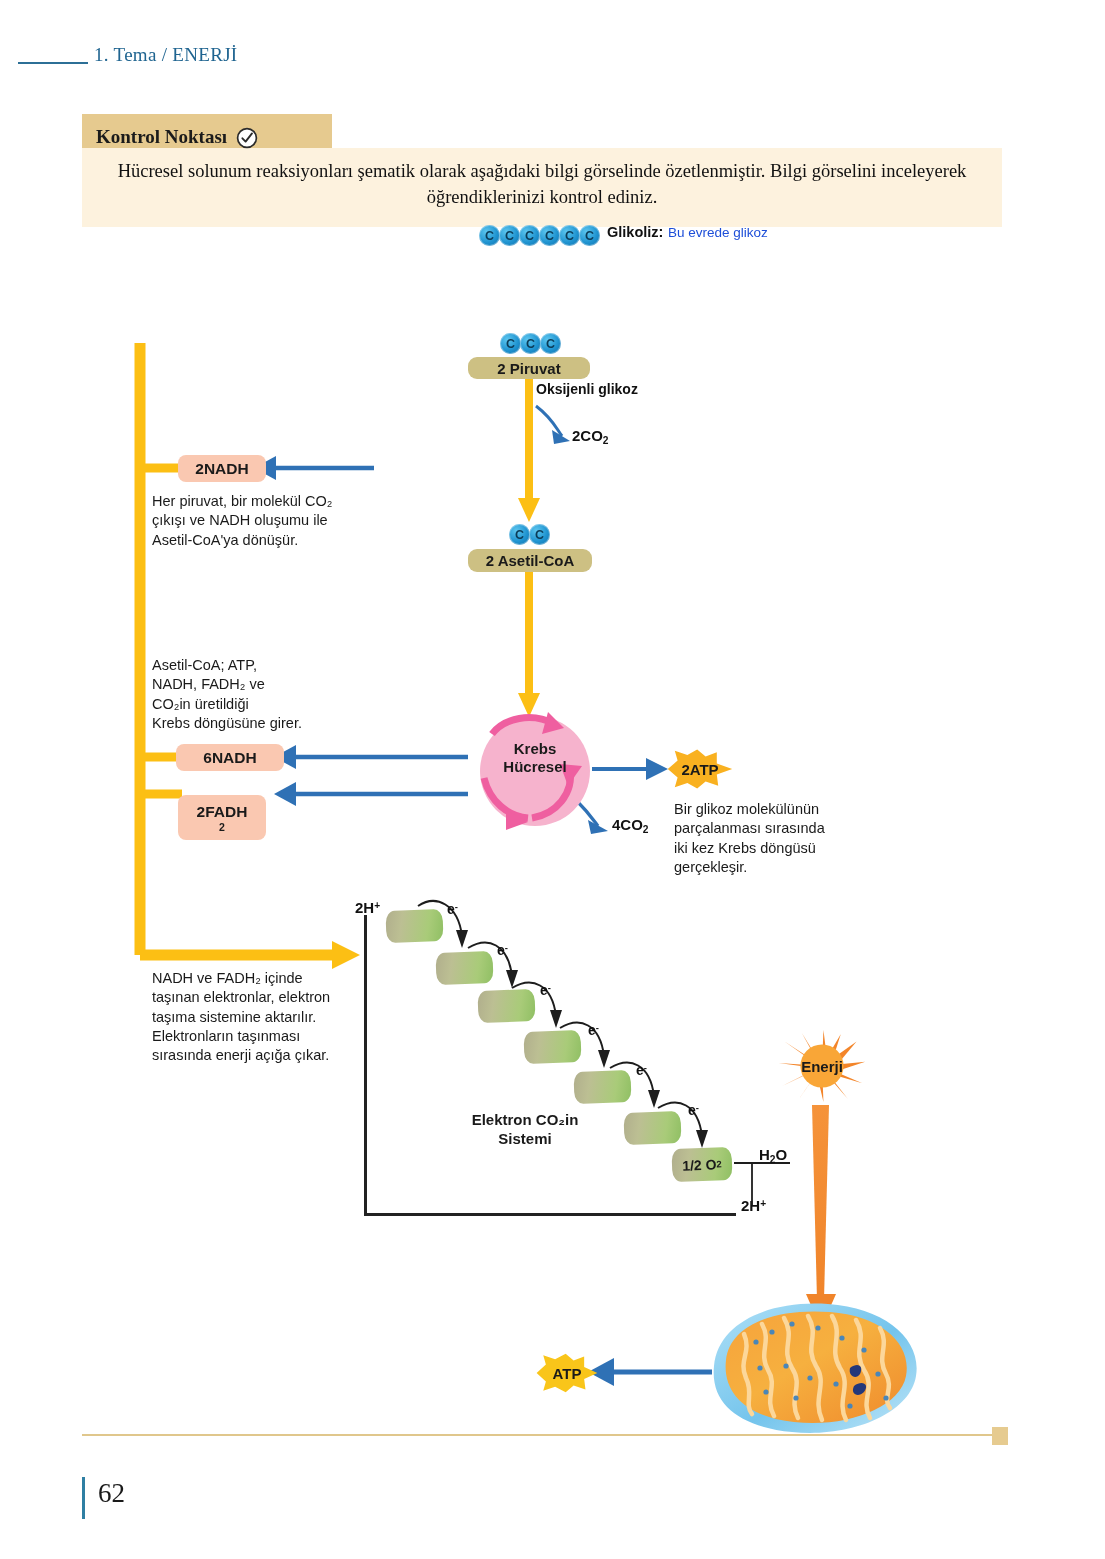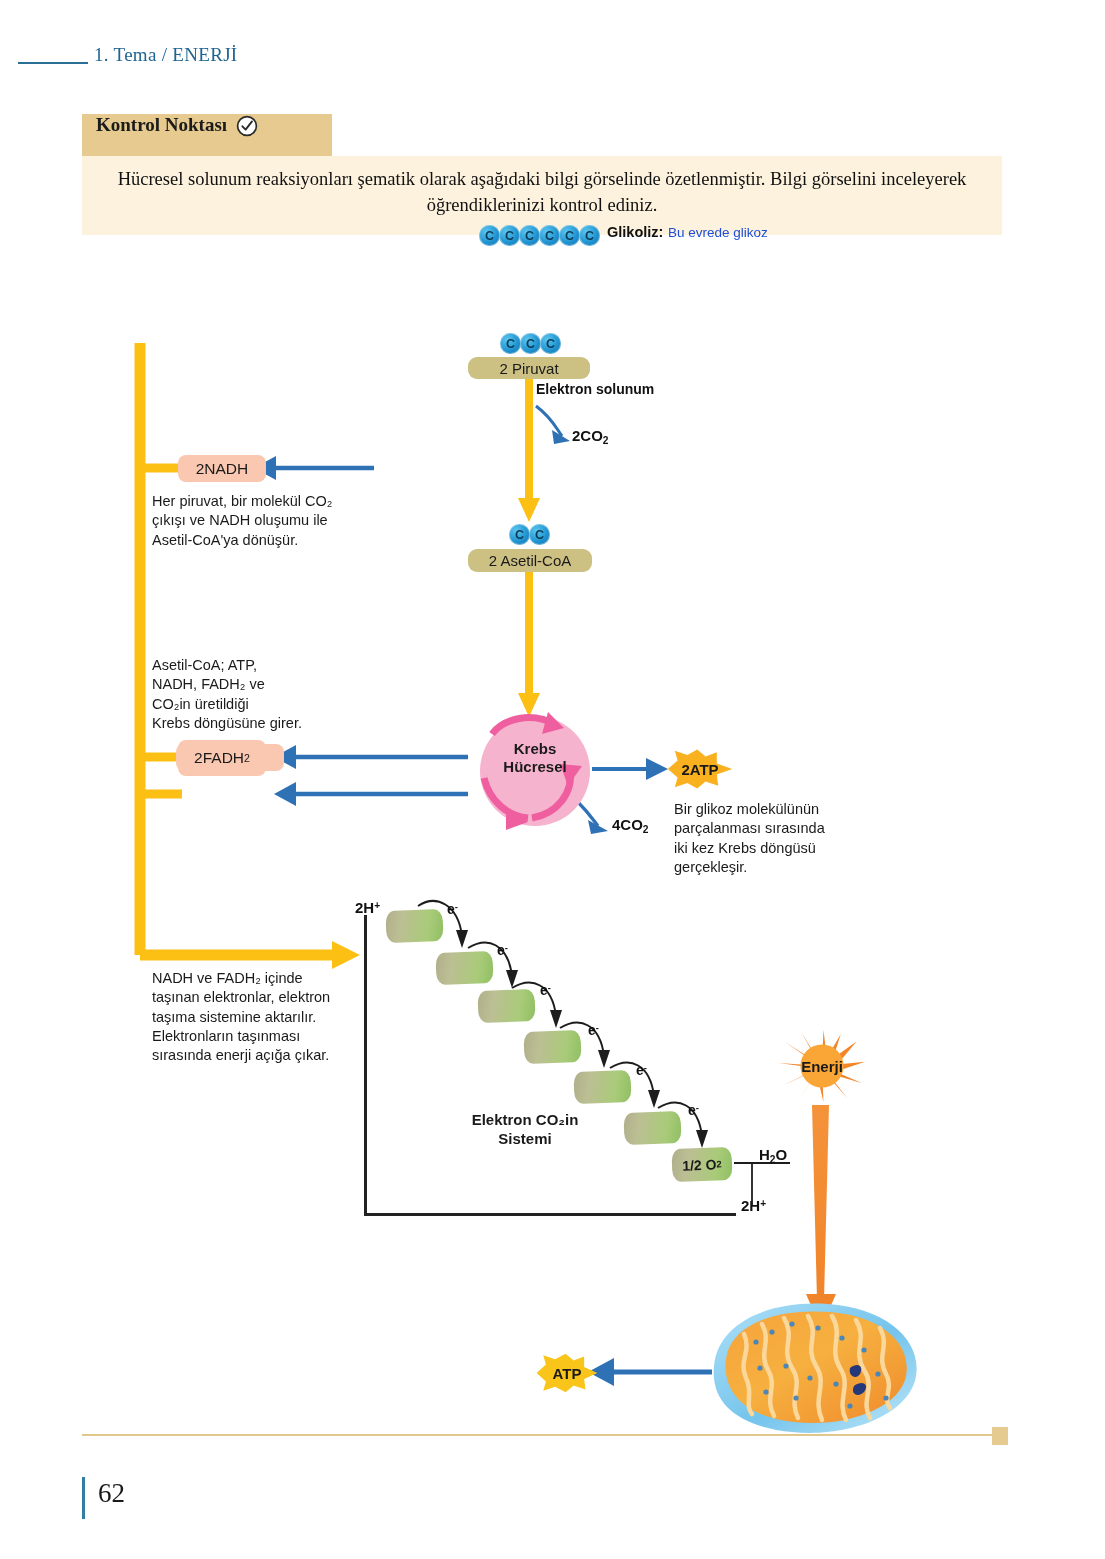--- a/index.html
+++ b/index.html
@@ -18,22 +18,22 @@
   }
   .header-text{
     position:absolute;left:94px;top:44px;
     font-family:"Liberation Serif", serif;
     font-size:19px;color:#1f6490;letter-spacing:.3px;white-space:nowrap;
   }
 
   
   .kn-wrap{position:absolute;left:82px;top:114px;width:920px;}
   .kn-tab{
-    position:relative;width:250px;height:42px;background:#e6ca8f;
-    display:flex;align-items:flex-start;padding-left:14px;box-sizing:border-box;
+    position:relative;width:250px;height:34px;background:#e6ca8f;
+    display:flex;align-items:flex-end;padding-left:14px;box-sizing:border-box;
   }
   .kn-tab-label{
     font-family:"Liberation Serif", serif;font-size:19px;color:#1b1b1b;font-weight:700;
   }
   .kn-check{
     margin-left:9px;width:22px;height:22px;display:inline-block;position:relative;top:1px;
   }
   .kn-body{
     background:#fdf2de;padding:10px 16px 16px 16px;box-sizing:border-box;width:920px;
   }
@@ -46,21 +46,21 @@
     position:absolute;left:68px;top:232px;width:1000px;
     font-size:23.5px;font-weight:700;color:#e8342a;line-height:1.42;
     letter-spacing:-0.2px;
   }
 
   
   .stage{position:absolute;left:0;top:0;width:1105px;height:1470px;}
 
   .box-label{
     position:absolute;box-sizing:border-box;display:flex;align-items:center;justify-content:center;
-    font-weight:400;color:#1a1a1a;white-space:nowrap;
+    font-weight:700;color:#1a1a1a;white-space:nowrap;
   }
   .olive{background:#cdc083;border-radius:9px;font-size:15px;}
   .salmon{background:#fac8b1;border-radius:8px;font-size:15.5px;}
 
   .ctext{
     position:absolute;font-size:14.5px;line-height:1.33;color:#1a1a1a;white-space:pre-line;
   }
   .lbl{
     position:absolute;font-size:14px;font-weight:700;color:#111;white-space:nowrap;
   }
@@ -193,21 +193,21 @@
       <path d="M614 1358 L588 1372 L614 1386 Z" fill="#2f71b5"></path>
     </svg>
 
     <div>
       <div class="carbon" style="left:500px;top:333px;">C</div>
       <div class="carbon" style="left:520px;top:333px;">C</div>
       <div class="carbon" style="left:540px;top:333px;">C</div>
     </div>
     <div class="box-label olive" style="left:468px;top:357px;width:122px;height:22px;">2 Piruvat</div>
 
-    <div class="lbl" style="left:536px;top:381px;">Elektron solunum</div>
+    <div class="lbl" style="left:536px;top:381px;">Oksijenli glikoz</div>
 
     <div class="lbl" style="left:572px;top:427px;font-size:15px;">
       <span>2CO</span><sub>2</sub>
     </div>
 
     <div>
       <div class="carbon" style="left:509px;top:524px;">C</div>
       <div class="carbon" style="left:529px;top:524px;">C</div>
     </div>
     <div class="box-label olive" style="left:468px;top:549px;width:124px;height:23px;">2 Asetil-CoA</div>
@@ -216,21 +216,21 @@
     <div class="ctext" style="left:152px;top:492px;width:240px;">Her piruvat, bir molekül CO₂
 çıkışı ve NADH oluşumu ile
 Asetil-CoA'ya dönüşür.</div>
 
     <div class="ctext" style="left:152px;top:656px;width:260px;">Asetil-CoA; ATP,
 NADH, FADH₂ ve
 CO₂in üretildiği
 Krebs döngüsüne girer.</div>
 
     <div class="box-label salmon" style="left:176px;top:744px;width:108px;height:27px;">6NADH</div>
-    <div class="box-label salmon" style="left:178px;top:740px;width:88px;height:36px;">
+    <div class="box-label salmon" style="left:178px;top:795px;width:88px;height:45px;flex-direction:column;">
       <span>2FADH</span>
         <sub>2</sub>
     </div>
 
     <div class="krebs"></div>
     <svg style="position:absolute;left:470px;top:706px;width:130px;height:130px;overflow:visible;">
       <path d="M22 28 C34 12, 62 6, 84 18" stroke="#ef5fa0" stroke-width="7" fill="none"></path>
       <path d="M78 6 L94 22 L72 28 Z" fill="#ef5fa0"></path>
       <path d="M100 62 C104 88, 86 108, 62 112" stroke="#ef5fa0" stroke-width="7" fill="none"></path>
       <path d="M112 60 L98 80 L90 58 Z" fill="#ef5fa0"></path>

